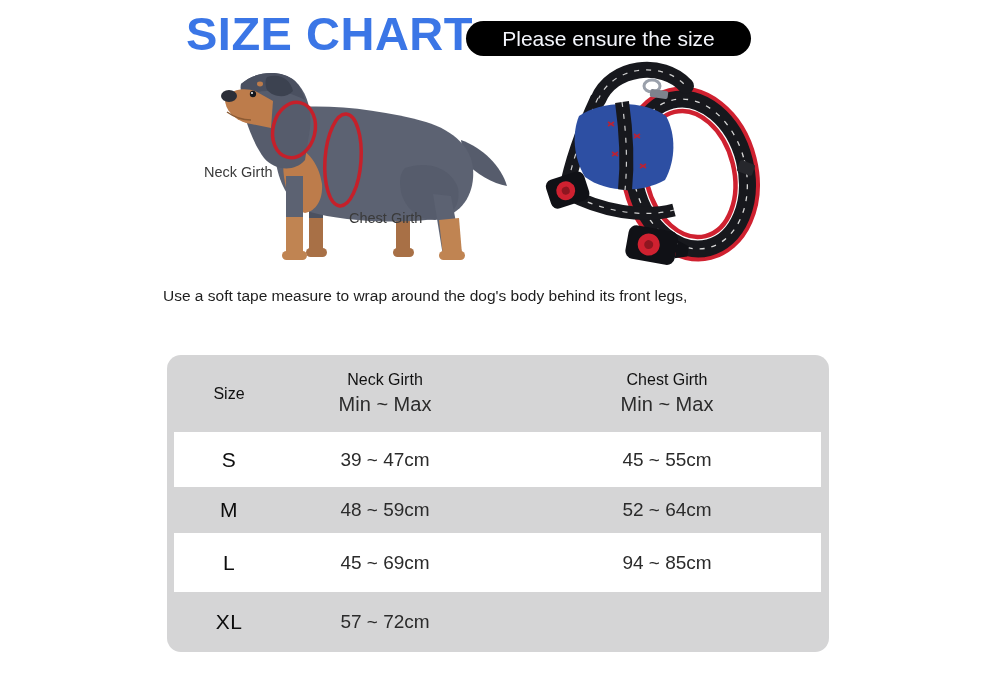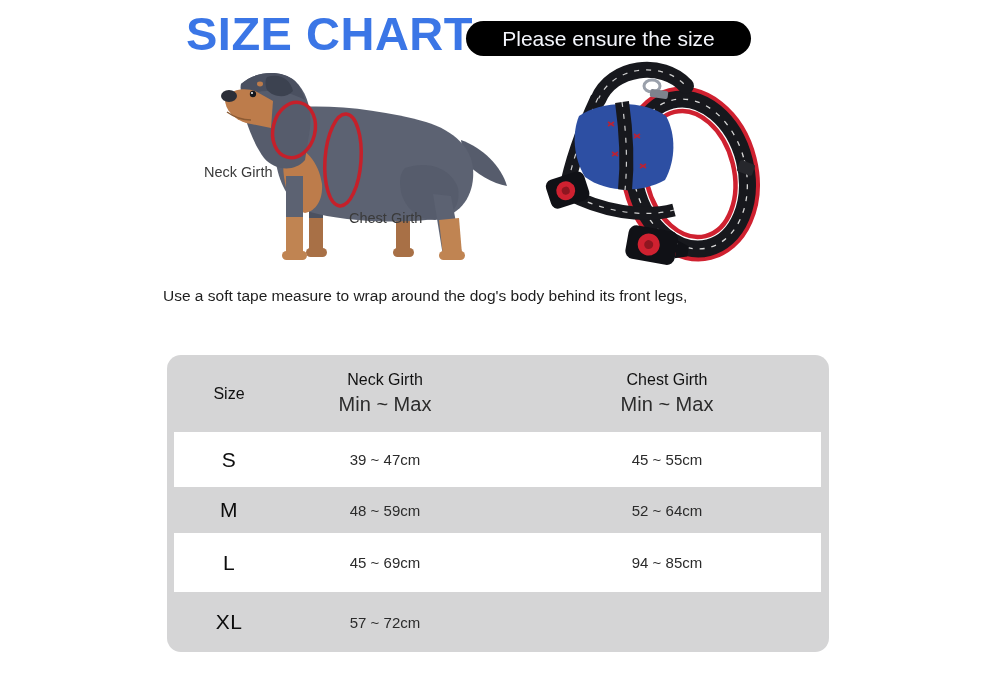--- a/index.html
+++ b/index.html
@@ -53,21 +53,21 @@
   .row-xl { height:60px; }
   .band { position:relative; }
   .band::before {
     content:""; position:absolute; top:0; bottom:0; left:7px; right:8px;
     background:#ffffff;
   }
   .cell { position:relative; z-index:1; }
   .head-main { font-size:16px; color:#111; }
   .head-sub  { font-size:20px; color:#2c2c2c; margin-top:4px; }
   .size-letter { font-size:21px; color:#0d0d0d; letter-spacing:0.5px; }
-  .value { font-size:15px; color:#2b2b2b; }
+  .value { font-size:19px; color:#2b2b2b; }
   .cell-chest { padding-left:26px; }
 </style>
 </head>
 <body>
 
 <div class="canvas">
 
   <div class="title">SIZE CHART</div>
   <div class="banner">
     <span>Please ensure the size</span>

